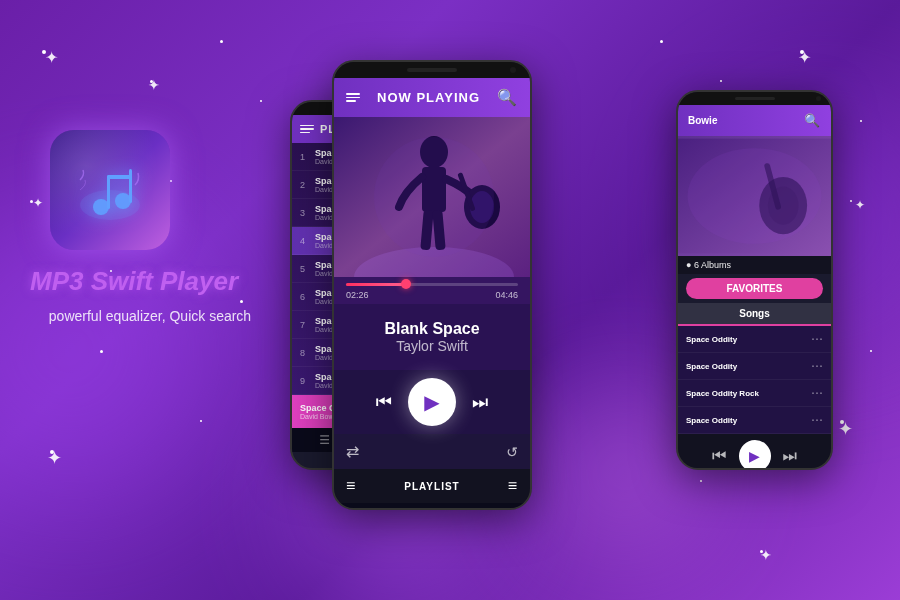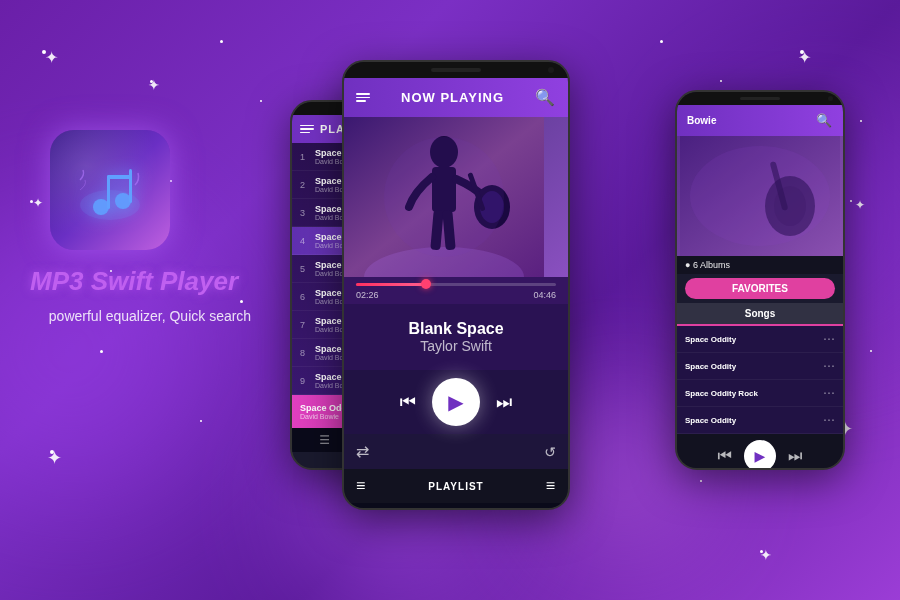--- a/index.html
+++ b/index.html
@@ -181,23 +181,23 @@
       justify-content: space-around;
     }
 
     .nav-icon {
       color: rgba(255,255,255,0.5);
       font-size: 12px;
     }
 
     
     .phone-center {
-      width: 228px;
+      width: 200px;
       height: 450px;
-      left: 342px;
+      left: 332px;
       top: 60px;
       z-index: 3;
     }
 
     .now-playing-header {
       background: linear-gradient(90deg, #7030c0, #9040e0);
       padding: 10px 12px;
       display: flex;
       align-items: center;
       justify-content: space-between;
@@ -319,23 +319,23 @@
       align-items: center;
       justify-content: space-between;
       color: white;
       font-size: 10px;
       font-weight: bold;
       letter-spacing: 1px;
     }
 
     
     .phone-right {
-      width: 170px;
+      width: 157px;
       height: 380px;
-      right: 55px;
+      right: 67px;
       top: 90px;
       z-index: 2;
     }
 
     .right-header {
       background: linear-gradient(90deg, #7030c0, #9040e0);
       padding: 8px 10px;
       display: flex;
       align-items: center;
       justify-content: space-between;

